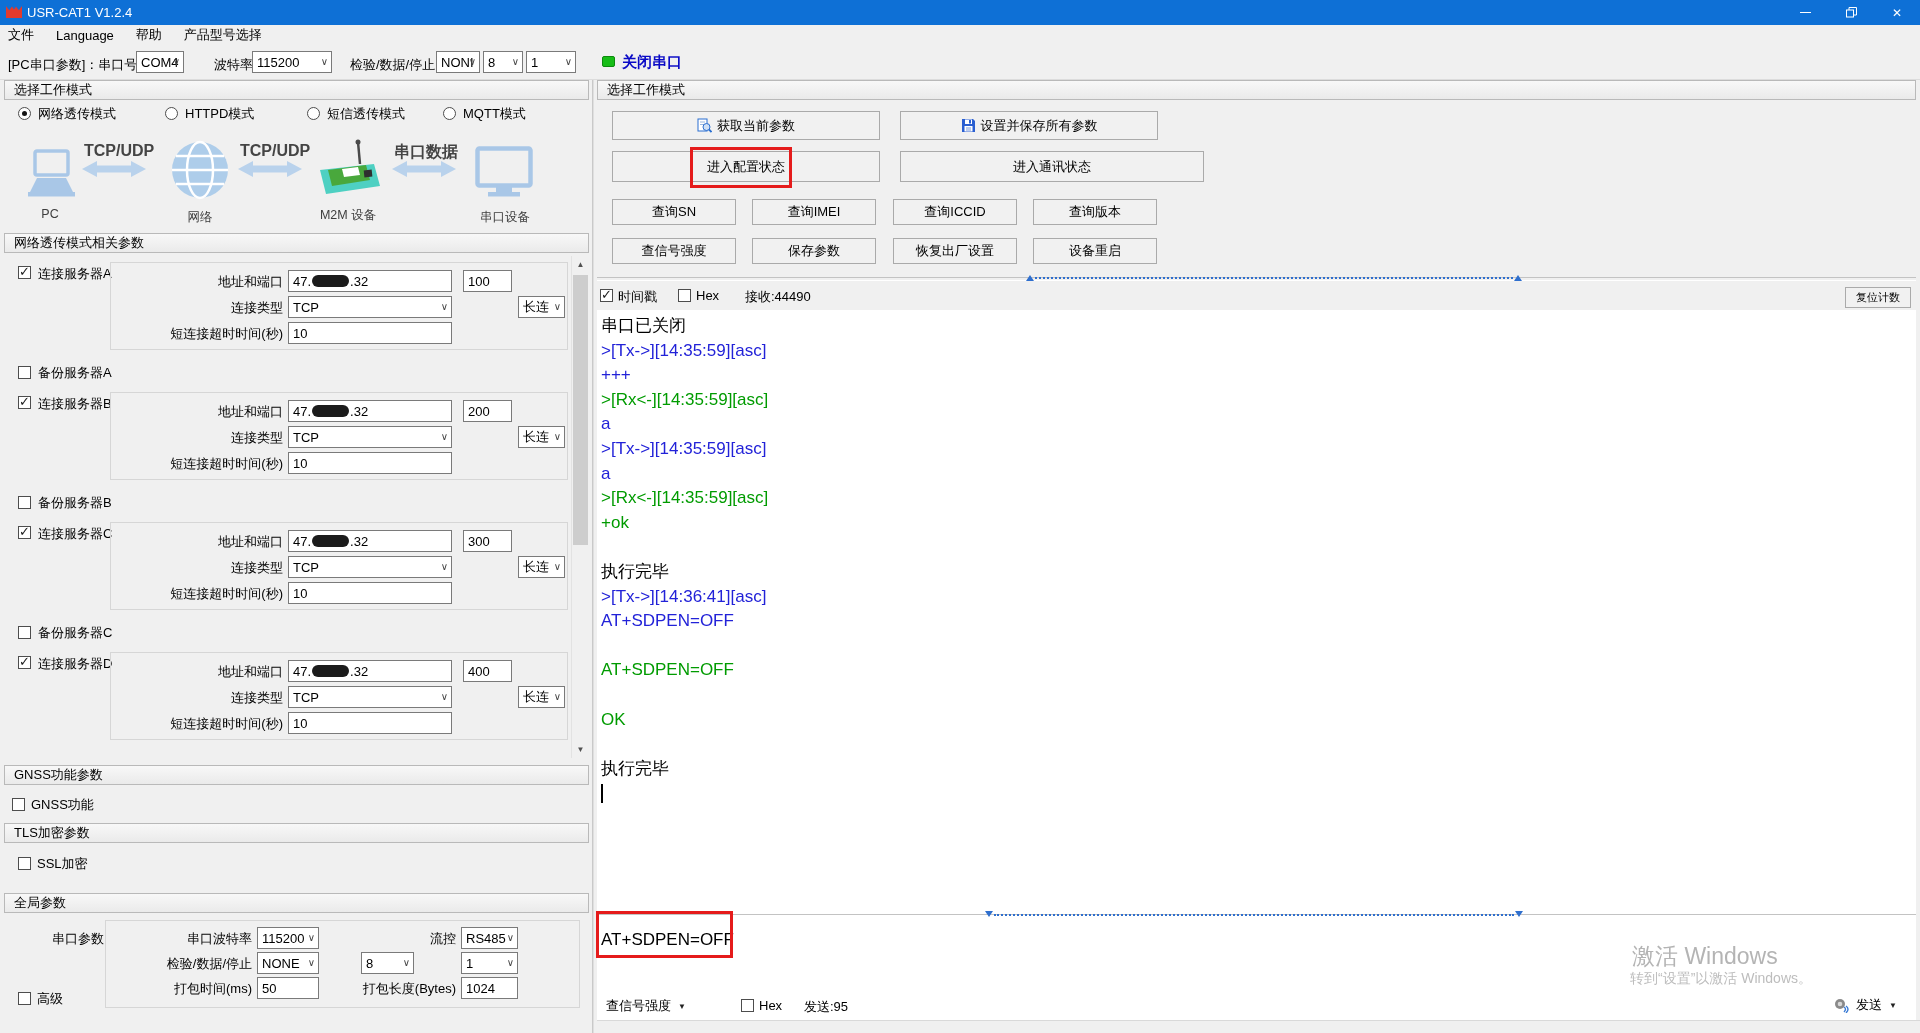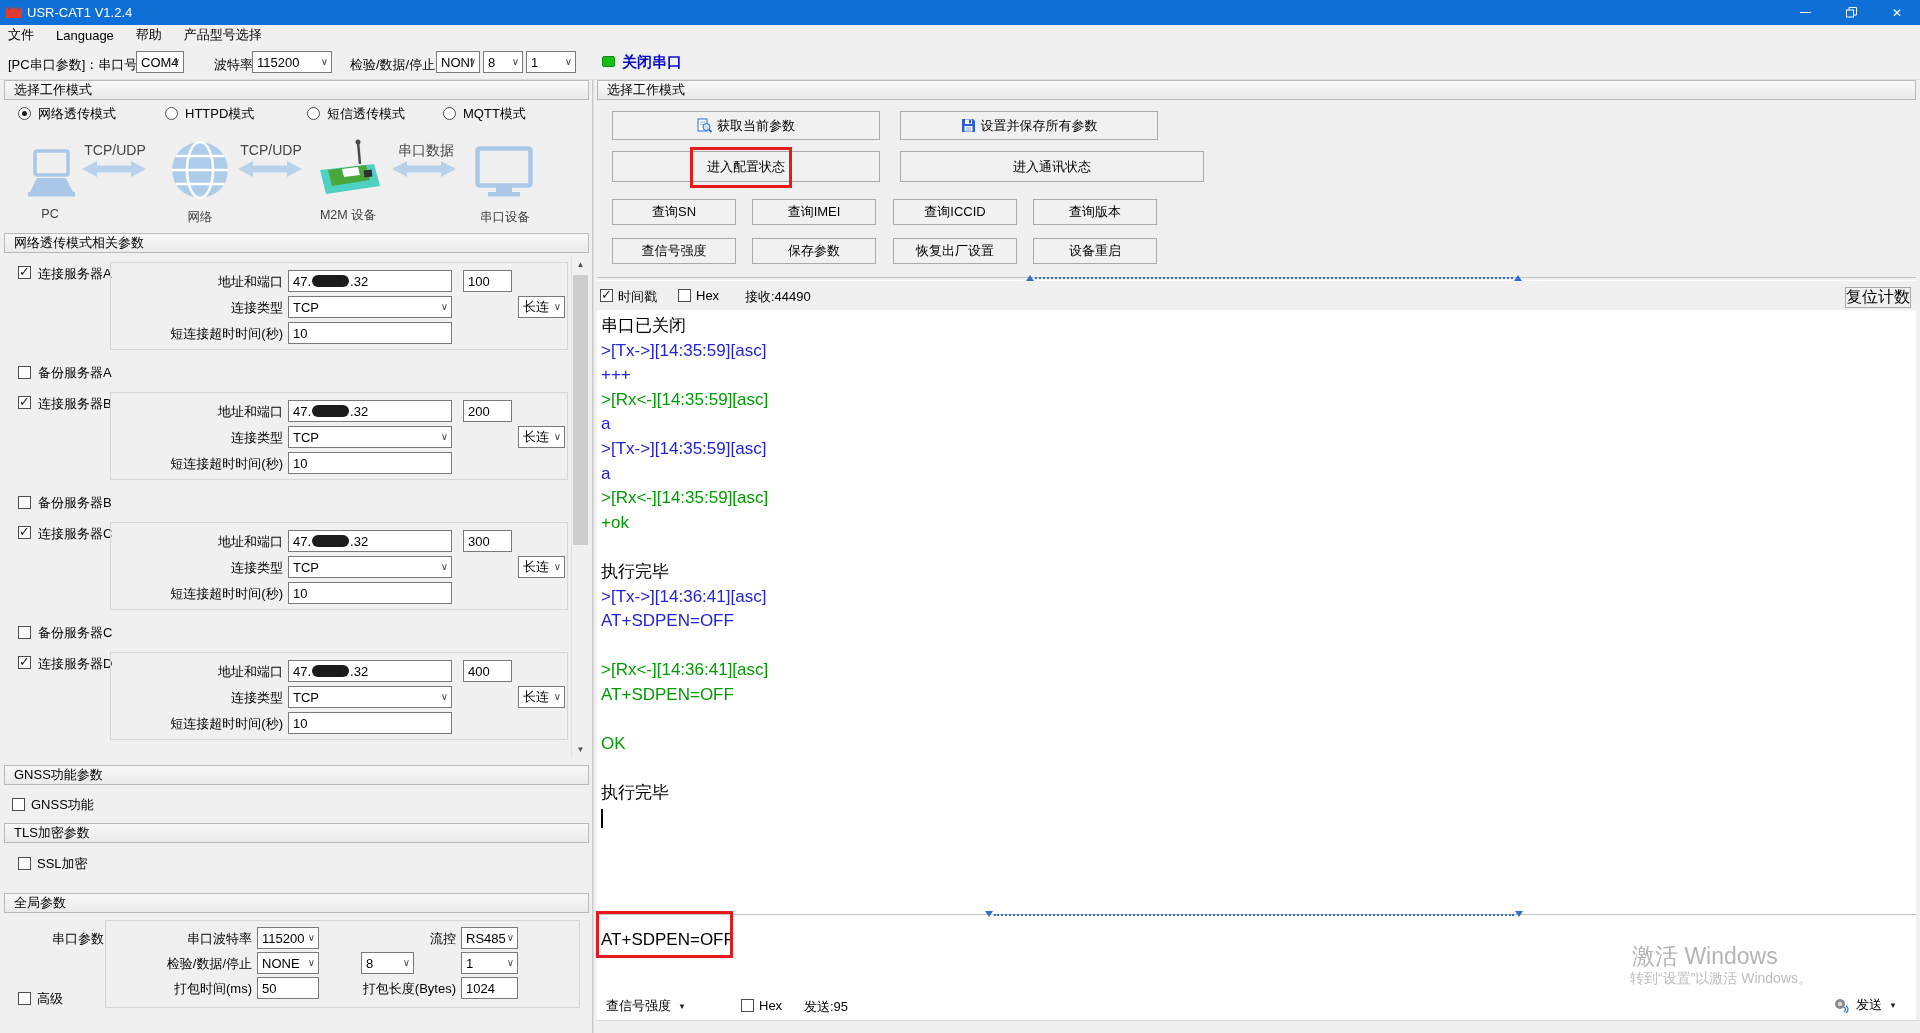--- a/index.html
+++ b/index.html
@@ -48,21 +48,21 @@
 .tri-down{border-left:4px solid transparent;border-right:4px solid transparent;border-top:6px solid #2f6fce}
 
 .white-area{position:absolute;background:#fff}
 .log-line{height:24.6px;line-height:24.6px;font-size:17px;white-space:pre}
 .tx{color:#2222d8}.rx{color:#009b00}.info{color:#000}
 .caretline{height:24.6px;display:flex;align-items:center}
 .caretbar{width:2px;height:19px;background:#000}
 .redbox{position:absolute;border:3px solid #e51b1b;z-index:5;background:transparent}
 
 .dg-lbl{position:absolute;color:#3d3d3d;font-size:12.5px;text-align:center;white-space:nowrap}
-.dg-link{position:absolute;color:#444;font-size:14px;font-weight:normal;text-align:center;white-space:nowrap}
+.dg-link{position:absolute;color:#444;font-size:16px;font-weight:bold;text-align:center;white-space:nowrap}
 
 .wm1{position:absolute;color:#b4b4b4;font-size:23px;font-weight:400;white-space:nowrap}
 .wm2{position:absolute;color:#bdbdbd;font-size:14px;white-space:nowrap}
 .flat-drop{position:absolute;display:flex;align-items:center;gap:7px;white-space:nowrap}
 .darr{font-size:8px;color:#222}
 .graystrip{position:absolute;background:#f0f0f0;border-top:1px solid #d9d9d9}
 .vsep{position:absolute;width:2px;background:#dfdfdf;border-left:1px solid #c9c9c9}
 .redact{display:inline-block;width:37px;height:12px;background:#1b1b1b;border-radius:6px;margin:0 1px}
 </style>
 </head>
@@ -448,41 +448,40 @@
   <div class="dslider" style="left:1035px;top:277px;width:478px">
     <span class="tri tri-up" style="left:-9px"></span>
     <span class="tri tri-up" style="right:-9px"></span>
   </div>
 
   <span class="cb checked" style="left:600px;top:289px"></span>
   <span class="lbl" style="left:618px;top:288px">时间戳</span>
   <span class="cb" style="left:678px;top:289px"></span>
   <span class="lbl" style="left:696px;top:288px">Hex</span>
   <span class="lbl" style="left:745px;top:288px">接收:44490</span>
-  <div class="btn" style="left:1845px;top:287px;width:66px;height:21px;font-size:16px">
+  <div class="btn" style="left:1845px;top:287px;width:66px;height:21px;font-size:11px">
       <span>复位计数</span>
     </div>
 
   <div class="white-area" style="left:597px;top:310px;width:1319px;height:710px"></div>
   <div class="abs" style="left:601px;top:314px;width:1300px;height:592px;overflow:hidden" id="log-lines">
       <div class="log-line info">串口已关闭</div>
       <div class="log-line tx">&gt;[Tx-&gt;][14:35:59][asc]</div>
       <div class="log-line tx">+++</div>
       <div class="log-line rx">&gt;[Rx&lt;-][14:35:59][asc]</div>
       <div class="log-line tx">a</div>
       <div class="log-line tx">&gt;[Tx-&gt;][14:35:59][asc]</div>
       <div class="log-line tx">a</div>
       <div class="log-line rx">&gt;[Rx&lt;-][14:35:59][asc]</div>
       <div class="log-line rx">+ok</div>
       <div class="log-line info"></div>
       <div class="log-line info">执行完毕</div>
       <div class="log-line tx">&gt;[Tx-&gt;][14:36:41][asc]</div>
       <div class="log-line tx">AT+SDPEN=OFF</div>
       <div class="log-line info"></div>
-      <div class="log-line rx">&gt;[Rx&lt;-][14:36:41][asc]</div>
       <div class="log-line rx">AT+SDPEN=OFF</div>
       <div class="log-line info"></div>
       <div class="log-line rx">OK</div>
       <div class="log-line info"></div>
       <div class="log-line info">执行完毕</div>
       <div class="caretline">
         <span class="caretbar"></span>
       </div>
     </div>
 

